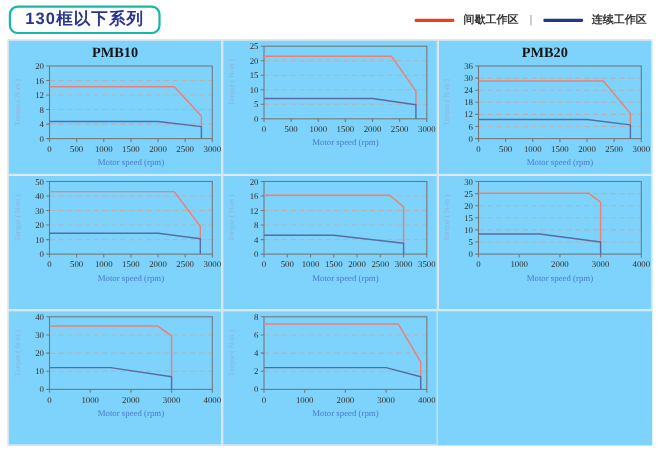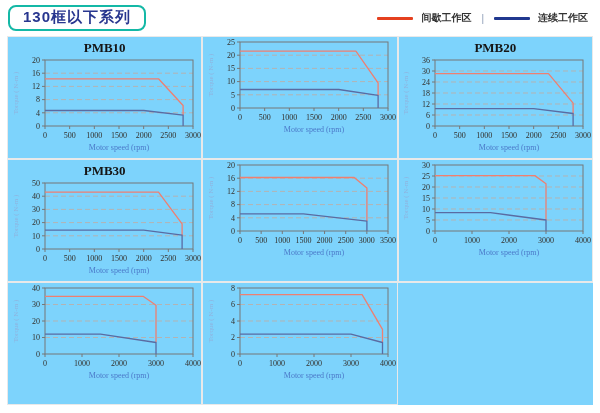--- a/index.html
+++ b/index.html
@@ -165,21 +165,20 @@
         <text x="31" y="18.8" text-anchor="end" font-size="8px" fill="#332f2a">30</text>
         <line x1="33" x2="36" y1="5" y2="5" stroke="#777777" stroke-width="1"></line>
         <text x="31" y="7.8" text-anchor="end" font-size="8px" fill="#332f2a">36</text>
         <polyline points="36.0,18.6 149.5,18.6 174.1,48.1 174.1,58.5" fill="none" stroke="#ef7f70" stroke-width="1.3" stroke-linejoin="round"></polyline>
         <polyline points="36.0,53.6 134.7,53.6 174.1,58.5 174.1,71.0" fill="none" stroke="#5a6ba2" stroke-width="1.3" stroke-linejoin="round"></polyline>
         <text x="110" y="95" text-anchor="middle" font-size="8px" fill="#4b79c9">Motor speed (rpm)</text>
         <text x="9" y="38" text-anchor="middle" font-size="7px" fill="#8fb2dd" transform="rotate(-90 9 38)">Torque ( N-m )</text>
       </svg>
   </div>
     <div class="cell">
-    <div class="chart-title">PMB30</div>
     <svg class="chart-svg" width="192" height="102" viewBox="0 0 192 102">
         <line x1="36" x2="184" y1="57.8" y2="57.8" stroke="#b3b3b3" stroke-width="1" stroke-dasharray="5 3"></line>
         <line x1="36" x2="184" y1="44.599999999999994" y2="44.599999999999994" stroke="#b3b3b3" stroke-width="1" stroke-dasharray="5 3"></line>
         <line x1="36" x2="184" y1="31.4" y2="31.4" stroke="#b3b3b3" stroke-width="1" stroke-dasharray="5 3"></line>
         <line x1="36" x2="184" y1="18.199999999999996" y2="18.199999999999996" stroke="#b3b3b3" stroke-width="1" stroke-dasharray="5 3"></line>
         <rect x="36" y="5" width="148" height="66" fill="none" stroke="#777777" stroke-width="1"></rect>
         <line x1="36" x2="36" y1="71" y2="74" stroke="#777777" stroke-width="1"></line>
         <text x="36" y="83" text-anchor="middle" font-size="8px" fill="#332f2a">0</text>
         <line x1="60.666666666666664" x2="60.666666666666664" y1="71" y2="74" stroke="#777777" stroke-width="1"></line>
         <text x="60.666666666666664" y="83" text-anchor="middle" font-size="8px" fill="#332f2a">500</text>

